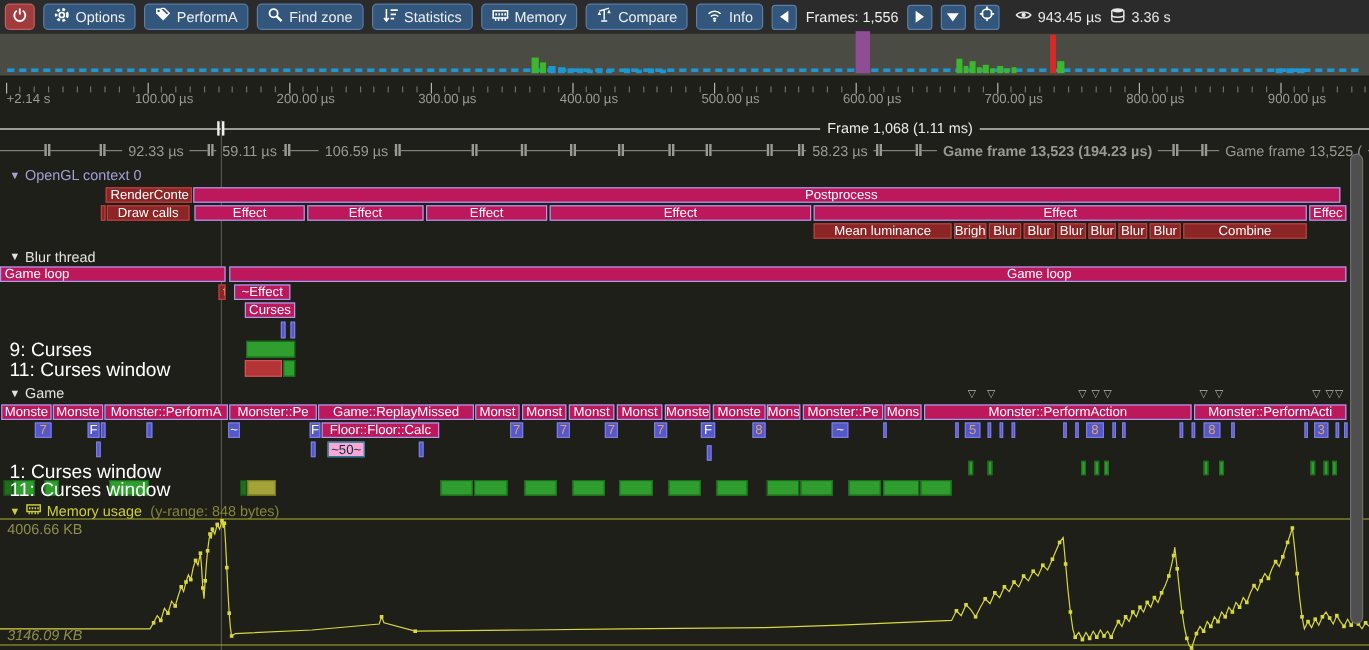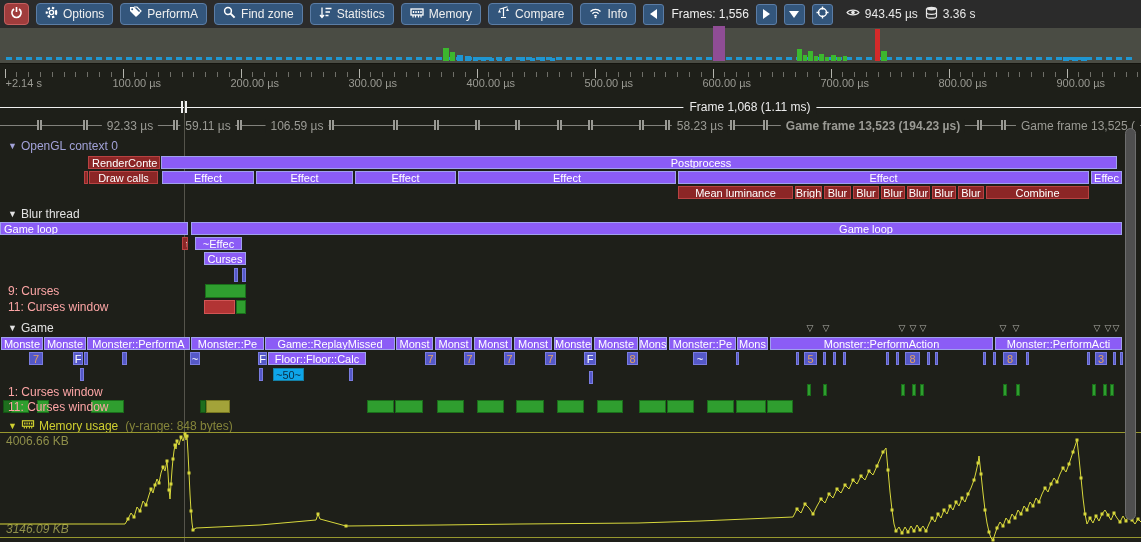--- a/index.html
+++ b/index.html
@@ -33,35 +33,35 @@
   #frame-label{position:absolute;transform:translateX(-50%);background:#1e1f19;color:#ececec;
                font-size:12px;padding:0 6px;white-space:nowrap;}
   
   #sep-line{position:absolute;height:1px;background:#82827c;}
   .sep-mark{position:absolute;width:5px;height:10px;border-left:2px solid #9a9a94;border-right:2px solid #9a9a94;box-sizing:border-box;background:#1e1f19;}
   .sep-label{position:absolute;transform:translateX(-50%);background:#1e1f19;color:#9a9a94;
              font-size:12px;padding:0 5px;white-space:nowrap;}
   
   .zone{position:absolute;box-sizing:border-box;overflow:hidden;font-size:11px;line-height:12px;
         display:flex;align-items:center;justify-content:center;white-space:nowrap;color:#fff;}
-  .z-p{background:#8b5cf6;border:1px solid #a0a0ee;}
+  .z-p{background:#be185d;border:1px solid #a0a0ee;}
   .z-b{background:#5558c8;border:1px solid #7a7ce0;}
   .z-r{background:#8c2626;border:1px solid #b84242;}
   .z-r2{background:#b23434;border:1px solid #d25454;}
   .z-g{background:#2f9e2f;border:1px solid #1a6e1a;}
   .z-dg{background:#1e6e1e;border:1px solid #145214;}
   .z-o{background:#a3a339;border:1px solid #76761f;}
-  .z-c{background:#0ea5e9;border:1px solid #1580a5;color:#0a2e46;}
+  .z-c{background:#f9a8d4;border:1px solid #1580a5;color:#0a2e46;}
   .zone .num{color:#e2a066;}
   .zone .floating{position:absolute;top:0;transform:translateX(-50%);line-height:12px;}
   .hdr{position:absolute;font-size:12px;white-space:nowrap;}
   .hdr .arrow{font-size:9px;vertical-align:1px;margin-right:4px;}
   .hdr-purple{color:#a2a2d8;}
   .hdr-white{color:#e2e2e2;}
-  .lane-label{position:absolute;font-size:12px;color:#fca5a5;white-space:nowrap;z-index:5;}
+  .lane-label{position:absolute;font-size:16px;color:#ffffff;white-space:nowrap;z-index:5;}
   .msg-tri{position:absolute;font-size:9px;color:#b5b5ae;line-height:8px;transform:translateX(-50%);}
   #vline{position:absolute;width:1px;background:#55544b;}
   
   .mem-line{position:absolute;height:1px;background:#97972e;}
   .mem-label{position:absolute;font-size:12px;color:#8f8f4a;white-space:nowrap;}
   #mem-header{position:absolute;font-size:12px;color:#cfcf30;white-space:nowrap;display:flex;align-items:center;gap:4px;}
   #mem-header .arrow{font-size:9px;color:#cfcf30;}
   #mem-note{color:#85853a;margin-left:3px;}
   #memsvg{position:absolute;left:0;}
   
@@ -520,21 +520,21 @@
       <div class="zone z-p" style="left: 0px; top: 222px; width: 188px; height: 13px; justify-content: flex-start; padding-left: 3px;">
         <span>Game loop</span>
       </div>
       <div class="zone z-p" style="left: 191px; top: 222px; width: 931px; height: 13px;">
         <span class="floating" style="left: 674px;">Game loop</span>
       </div>
       <div class="zone z-r" style="left: 182px; top: 237px; width: 6px; height: 13px; justify-content: flex-start; padding-left: 3px;">
         <span>ti</span>
       </div>
       <div class="zone z-p" style="left: 195px; top: 237px; width: 47px; height: 13px;">
-        <span>~Effec</span>
+        <span>~Effect</span>
       </div>
       <div class="zone z-p" style="left: 204px; top: 252px; width: 42px; height: 13px;">
         <span>Curses</span>
       </div>
       <div class="zone z-b" style="left: 234px; top: 268px; width: 4px; height: 14px;"></div>
       <div class="zone z-b" style="left: 242px; top: 268px; width: 4px; height: 14px;"></div>
       <div class="zone z-g" style="left: 205px; top: 284px; width: 41px; height: 14px;"></div>
       <div class="zone z-r2" style="left: 204px; top: 300px; width: 31px; height: 14px;"></div>
       <div class="zone z-g" style="left: 236px; top: 300px; width: 10px; height: 14px;"></div>
       <div class="zone z-p" style="left: 1px; top: 337px; width: 42px; height: 13px;">

